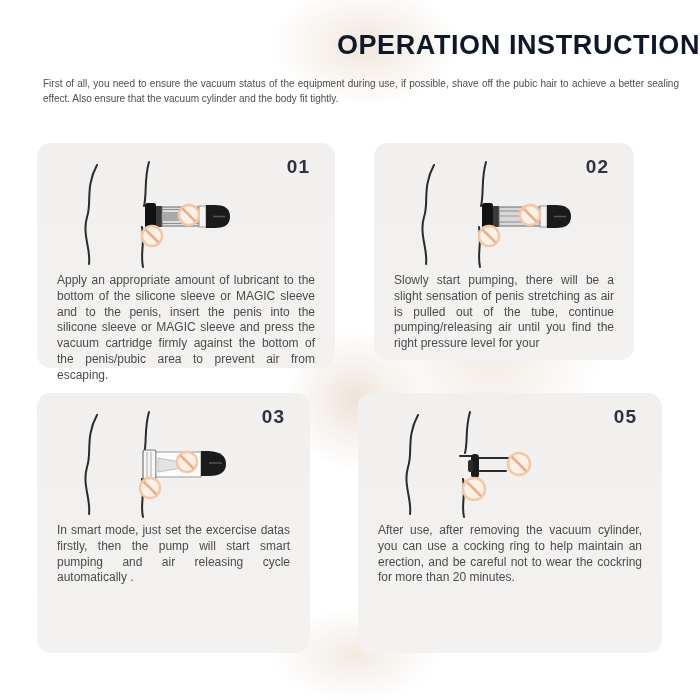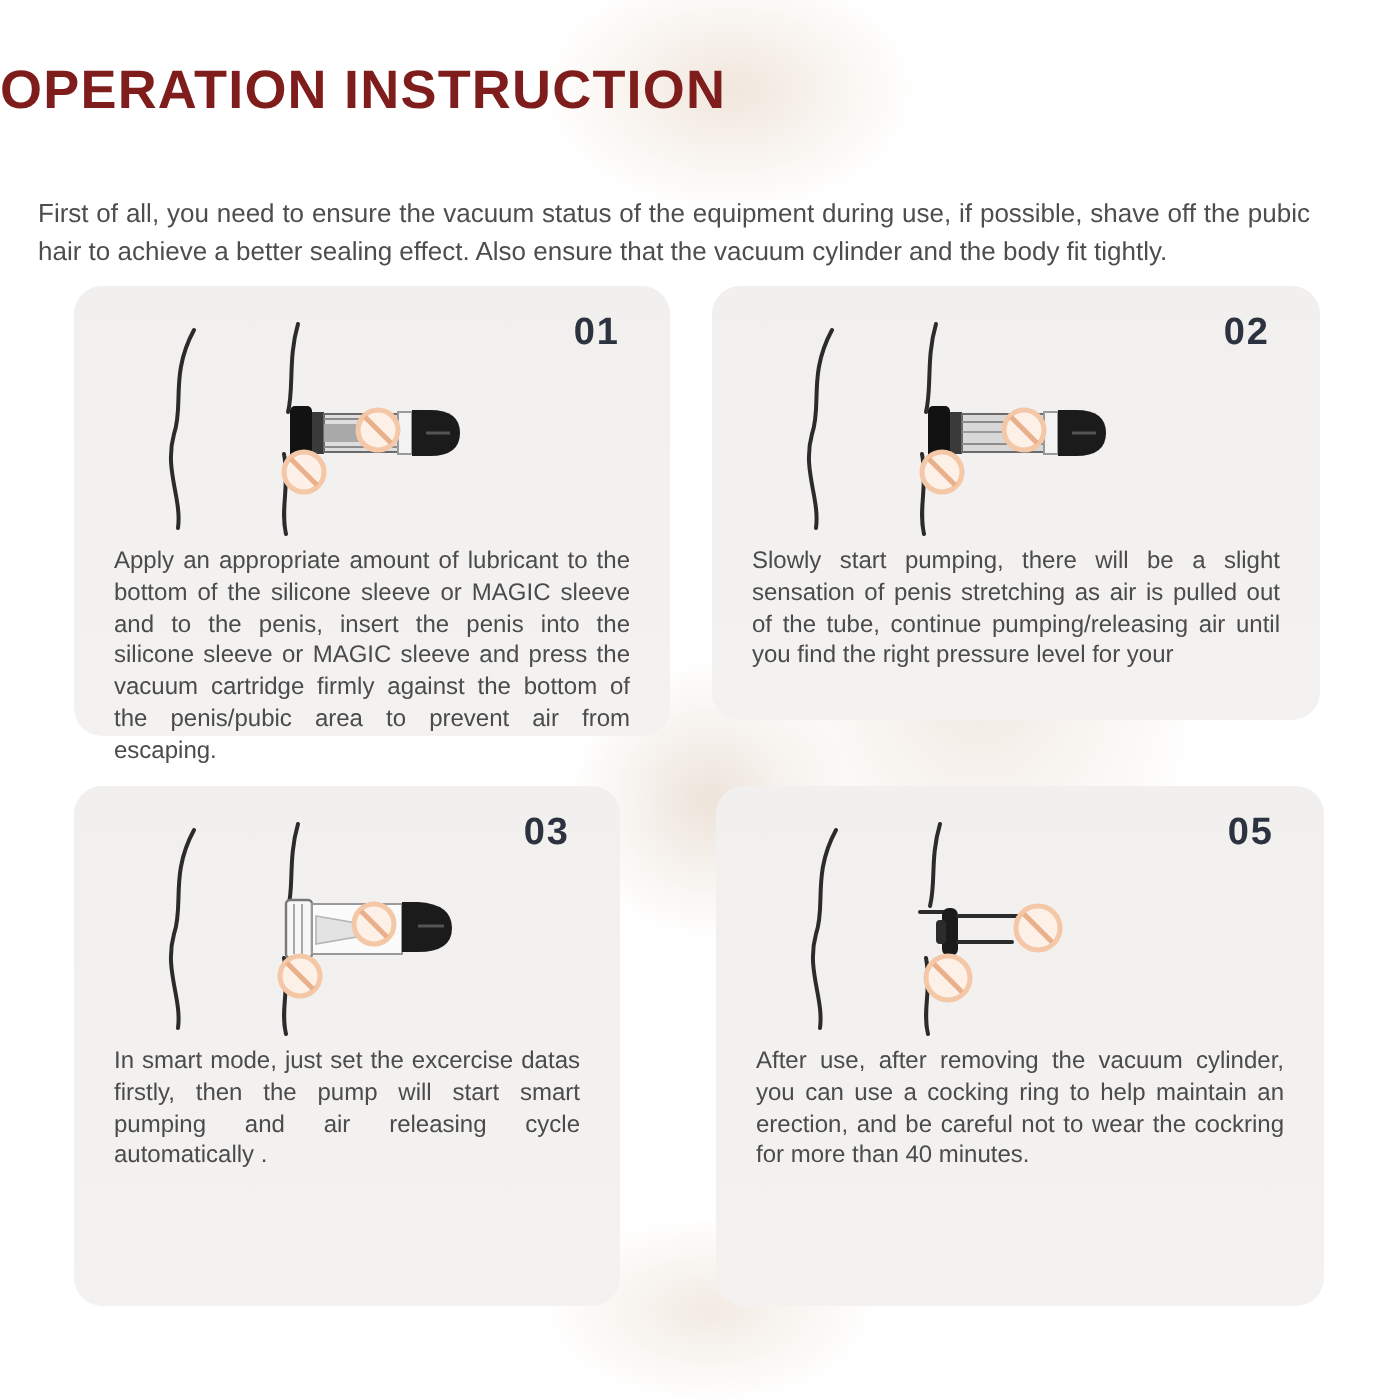--- a/index.html
+++ b/index.html
@@ -19,39 +19,38 @@
     background:radial-gradient(closest-side, rgba(233,218,202,0.65), rgba(233,218,202,0) 72%); }
   .blob-2 { left:330px; top:120px; width:320px; height:420px;
     background:radial-gradient(closest-side, rgba(223,206,188,0.45), rgba(223,206,188,0) 70%); }
   .blob-3 { left:255px; top:300px; width:200px; height:200px;
     background:radial-gradient(closest-side, rgba(219,201,182,0.5), rgba(219,201,182,0) 70%); }
   .blob-4 { left:240px; top:590px; width:230px; height:130px;
     background:radial-gradient(closest-side, rgba(231,218,203,0.55), rgba(231,218,203,0) 72%); }
 
   .page-title {
     position:absolute; top:30px; left:0; width:700px;
-    text-align:left;
+    text-align:right;
     font-size:27px; font-weight:bold; letter-spacing:0.6px;
-    color:#7f1d1d;
+    color:#0f172a;
   }
   .intro {
-    position:absolute; top:77px; left:19px; width:636px;
-    font-size:13px; line-height:1.48; text-align:justify;
+    position:absolute; top:77px; left:43px; width:636px;
+    font-size:10px; line-height:1.48; text-align:justify;
     color:#4d4d4d;
-    margin-top:20px;
   }
 
   .card {
     position:absolute;
     background:linear-gradient(180deg,#f1f0ee 0%, #f3f2f0 100%);
     border-radius:14px;
     padding:14px 20px 14px 20px;
   }
   .card-1 { left:37px;  top:143px; width:298px; height:225px; }
-  .card-2 { left:356px; top:143px; width:304px; height:217px; }
+  .card-2 { left:374px; top:143px; width:260px; height:217px; }
   .card-3 { left:37px;  top:393px; width:273px; height:260px; }
   .card-4 { left:358px; top:393px; width:304px; height:260px; }
 
   .step-number {
     position:absolute; top:13px; right:25px;
     font-size:19px; font-weight:bold; letter-spacing:1px;
     color:#2d3240;
   }
   .illus { display:block; margin:2px 0 4px 10px; }
   .step-text {
@@ -181,16 +180,16 @@
       </g>
       <g>
         <circle cx="131" cy="55" r="11" fill="#fdf0e7" stroke="#f4c7a6" stroke-width="2.5"></circle>
         <line x1="124" y1="48" x2="138" y2="62" stroke="#eaaf8b" stroke-width="2.5"></line>
       </g>
       <g>
         <circle cx="86" cy="80" r="11" fill="#fdf0e7" stroke="#f4c7a6" stroke-width="2.5"></circle>
         <line x1="79" y1="73" x2="93" y2="87" stroke="#eaaf8b" stroke-width="2.5"></line>
       </g>
     </svg>
-    <p class="step-text">After use, after removing the vacuum cylinder, you can use a cocking ring to help maintain an erection, and be careful not to wear the cockring for more than 40 minutes.</p>
+    <p class="step-text">After use, after removing the vacuum cylinder, you can use a cocking ring to help maintain an erection, and be careful not to wear the cockring for more than 20 minutes.</p>
   </section>
 
 </div>
 
 </body></html>

